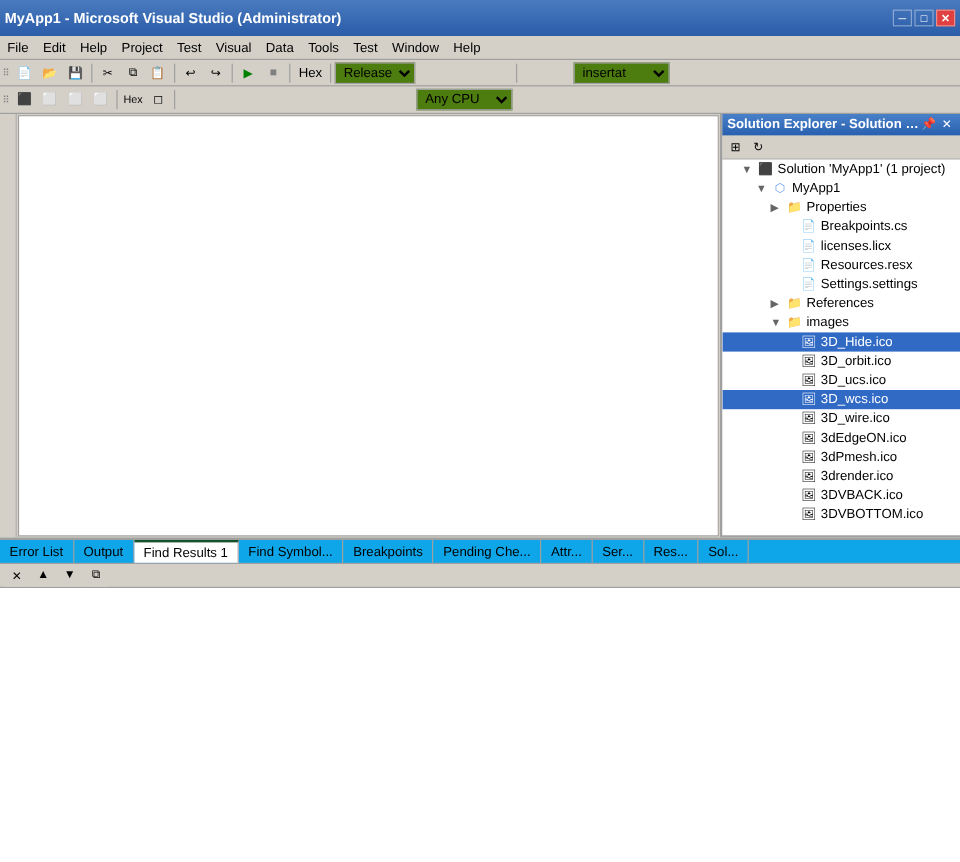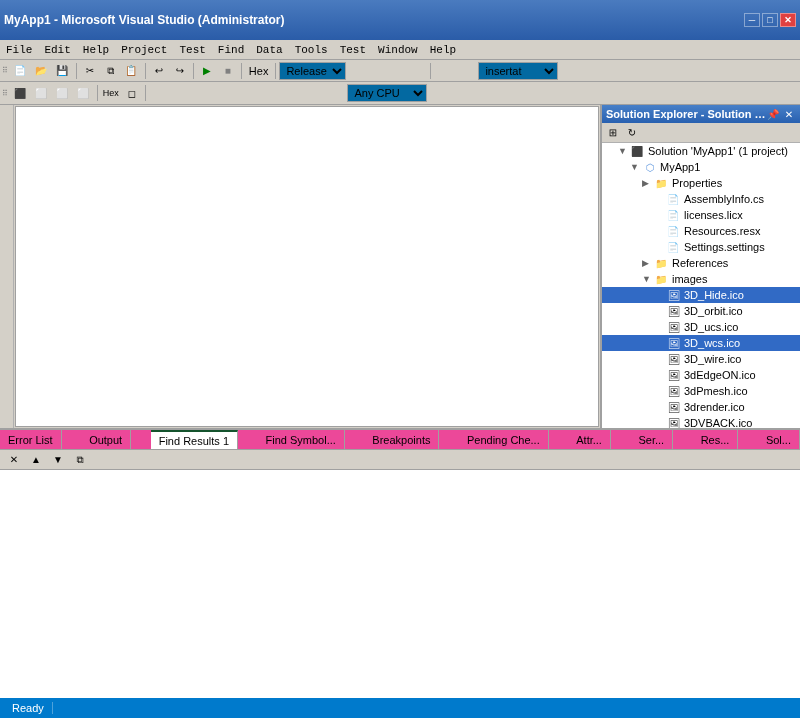--- a/index.html
+++ b/index.html
@@ -1,49 +1,49 @@
 <!DOCTYPE html>
 <html><head>
   <meta charset="utf-8">
   <style>
     * { margin: 0; padding: 0; box-sizing: border-box; }
     body { font-family: 'Segoe UI', Tahoma, Geneva, Verdana, sans-serif; font-size: 11px; background: #d4d0c8; color: #000; width: 800px; height: 718px; overflow: hidden; }
 
     
-    .title-bar { background: linear-gradient(to bottom, #4a7bbf, #2a5ca8); color: white; height: 40px; display: flex; align-items: center; justify-content: space-between; padding: 0 4px; font-size: 12px; font-weight: bold; }
+    .title-bar { background: linear-gradient(to bottom, #4a7bbf, #2a5ca8); color: white; height: 30px; display: flex; align-items: center; justify-content: space-between; padding: 0 4px; font-size: 12px; font-weight: bold; }
     .title-bar-buttons { display: flex; gap: 2px; }
     .title-btn { width: 16px; height: 14px; border: 1px solid rgba(255,255,255,0.4); display: flex; align-items: center; justify-content: center; font-size: 9px; cursor: pointer; color: white; }
     .title-btn.close { background: #e04040; }
 
     
     .menu-bar { background: #d4d0c8; height: 20px; display: flex; align-items: center; border-bottom: 1px solid #a0a0a0; }
-    .menu-item { padding: 2px 6px; font-size: 11px; cursor: pointer; font-family: Liberation Mono, monospace; }
+    .menu-item { padding: 2px 6px; font-size: 11px; cursor: pointer; }
 
     
     .toolbar-area { background: #d4d0c8; border-bottom: 1px solid #a0a0a0; }
     .toolbar-row { display: flex; align-items: center; height: 22px; padding: 1px 2px; gap: 1px; border-bottom: 1px solid #a0a0a0; }
     .tb-btn { width: 20px; height: 18px; background: #d4d0c8; border: 1px solid transparent; display: flex; align-items: center; justify-content: center; font-size: 10px; cursor: pointer; }
     .tb-separator { width: 1px; height: 16px; background: #a0a0a0; margin: 0 2px; }
-    .tb-dropdown { height: 18px; font-size: 11px; background: #0369a1; border: 1px solid #a0a0a0; padding: 0 2px; min-width: 60px; }
+    .tb-dropdown { height: 18px; font-size: 11px; background: #4d7c0f; border: 1px solid #a0a0a0; padding: 0 2px; min-width: 60px; }
     .tb-text { font-size: 11px; padding: 0 4px; }
 
     
     .tree-item { display: flex; align-items: center; height: 16px; padding-left: 4px; cursor: pointer; white-space: nowrap; }
     .tree-expand { width: 12px; font-size: 9px; color: #666; cursor: pointer; }
     .tree-icon { width: 16px; height: 14px; margin-right: 2px; display: inline-flex; align-items: center; justify-content: center; font-size: 10px; }
     .folder-icon { color: #f0c050; }
     .file-icon { color: #6080c0; }
     .indent-1 { padding-left: 16px; }
     .indent-2 { padding-left: 28px; }
     .indent-3 { padding-left: 40px; }
     .indent-4 { padding-left: 52px; }
 
     
     .bottom-area { height: 270px; display: flex; flex-direction: column; border-top: 2px solid #a0a0a0; }
-    .bottom-tabs { display: flex; height: 20px; background: #ec4899; border-bottom: 1px solid #a0a0a0; justify-content: space-between; }
+    .bottom-tabs { display: flex; height: 20px; background: #0ea5e9; border-bottom: 1px solid #a0a0a0; }
     .bottom-tab { padding: 2px 8px; font-size: 11px; cursor: pointer; border-right: 1px solid #a0a0a0; display: flex; align-items: center; gap: 3px; }
     .bottom-tab.active { background: white; border-top: 2px solid #14532d; }
     .bottom-content { flex: 1; background: white; overflow: auto; padding: 2px; }
     .bottom-toolbar { display: flex; align-items: center; height: 20px; background: #d4d0c8; border-bottom: 1px solid #a0a0a0; padding: 1px 4px; gap: 2px; }
 
     
     .status-bar { height: 20px; background: #007acc; color: white; display: flex; align-items: center; padding: 0 4px; font-size: 11px; }
     .status-item { padding: 0 8px; border-right: 1px solid rgba(255,255,255,0.3); }
 
     
@@ -93,21 +93,21 @@
       <div class="title-btn close">✕</div>
     </div>
   </div>
 
   <div class="menu-bar">
     <span class="menu-item">File</span>
     <span class="menu-item">Edit</span>
     <span class="menu-item">Help</span>
     <span class="menu-item">Project</span>
     <span class="menu-item">Test</span>
-    <span class="menu-item">Find</span>
+    <span class="menu-item">Visual</span>
     <span class="menu-item">Data</span>
     <span class="menu-item">Tools</span>
     <span class="menu-item">Test</span>
     <span class="menu-item">Window</span>
     <span class="menu-item">Help</span>
   </div>
 
   <div class="toolbar-area">
     <div class="toolbar-row">
       <span class="grip">⠿</span>
@@ -192,21 +192,21 @@
             </div>
 
             <div class="tree-item indent-3">
               <span class="tree-expand">▶</span>
               <span class="tree-icon folder-icon">📁</span>
               <span>Properties</span>
             </div>
             <div class="tree-item indent-4">
               <span class="tree-expand"> </span>
               <span class="tree-icon file-icon">📄</span>
-              <span>AssemblyInfo.cs</span>
+              <span>Breakpoints.cs</span>
             </div>
             <div class="tree-item indent-4">
               <span class="tree-expand"> </span>
               <span class="tree-icon file-icon">📄</span>
               <span>licenses.licx</span>
             </div>
             <div class="tree-item indent-4">
               <span class="tree-expand"> </span>
               <span class="tree-icon file-icon">📄</span>
               <span>Resources.resx</span>
@@ -323,16 +323,13 @@
         <div class="tb-btn" title="Clear All">✕</div>
         <div class="tb-btn" title="Previous">▲</div>
         <div class="tb-btn" title="Next">▼</div>
         <div class="tb-btn" title="Copy">⧉</div>
       </div>
       <div class="bottom-content"></div>
     </div>
 
   </div>
 
-  <div class="status-bar">
-    <span class="status-item">Ready</span>
-  </div>
 </div>
 
 </body></html>

